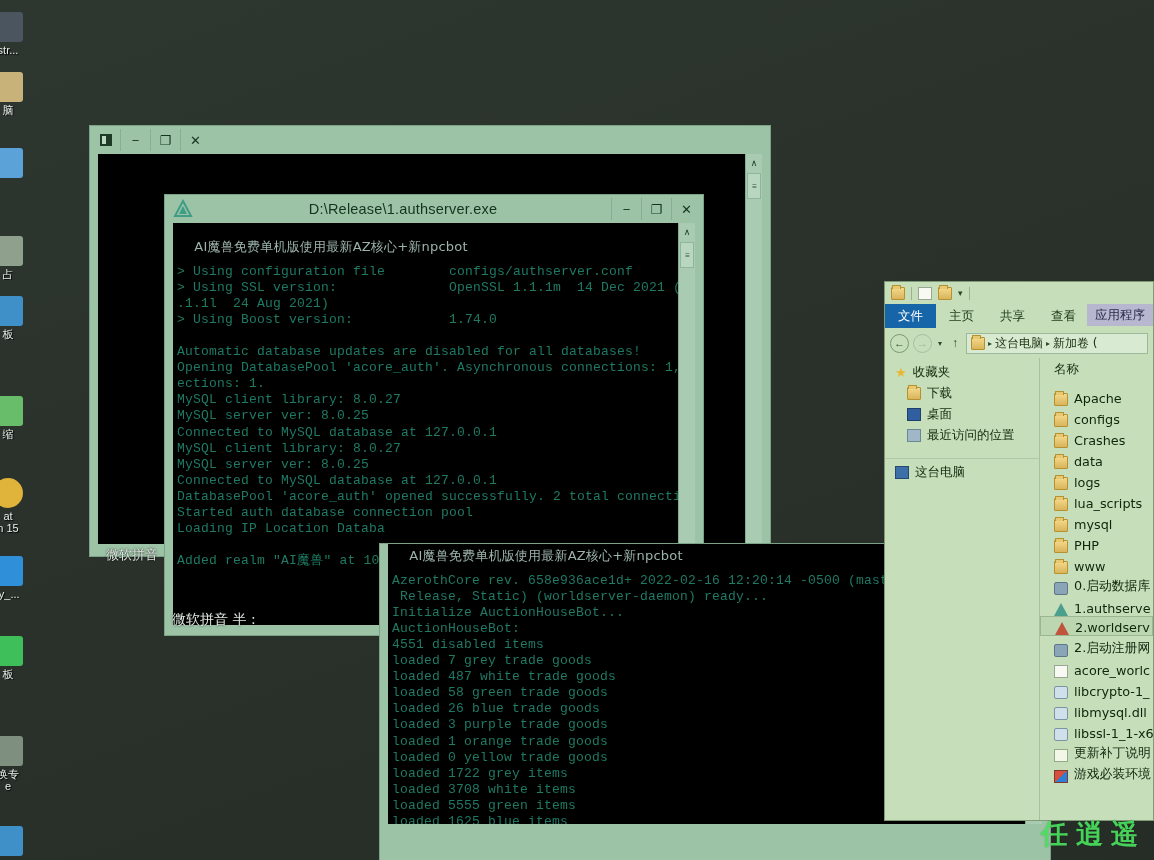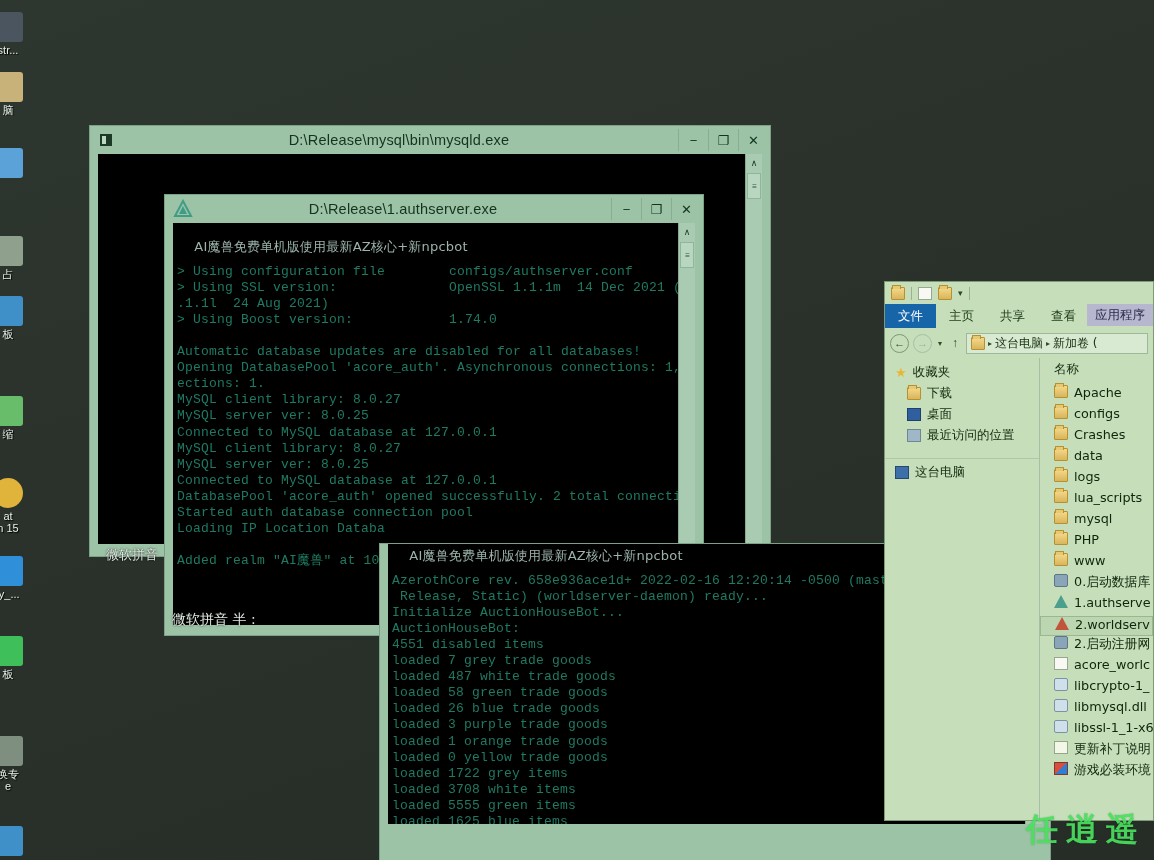--- a/index.html
+++ b/index.html
@@ -131,42 +131,42 @@
     font-family:"DejaVu Sans", sans-serif; white-space:nowrap;
   }
   .nav-item.lvl2 { padding-left:22px; }
   .nav-item.group { margin-top:12px; border-top:1px solid #b0c7aa; padding-top:3px; height:24px;}
   #exp-list { flex:1; padding-top:3px; overflow:hidden; }
   .col-head {
     font-size:12.5px; color:#173012; padding:0 0 7px 14px;
     font-family:"DejaVu Sans", sans-serif;
   }
   .file-row {
-    display:flex; align-items:flex-start; gap:6px;
+    display:flex; align-items:flex-end; gap:6px;
     height:21px; padding-left:14px; white-space:nowrap;
     font-size:12.8px; color:#0e260a; font-family:"DejaVu Sans", sans-serif;
   }
   .file-row.sel { background:#bcd6b2; border:1px solid #9ab792; height:20px;}
   
   .ic { width:14px; height:13px; flex:none; position:relative; display:inline-block;}
   .ic.folder { background:linear-gradient(#f4d98a,#d9b45c); border:1px solid #b8912f; border-radius:1px;}
   .ic.folder:before{content:"";position:absolute;left:0;top:-3px;width:7px;height:3px;background:#e7c873;border:1px solid #b8912f;border-bottom:none;border-radius:1px 1px 0 0;}
   .ic.gear  { background:#8ba5b8; border:1px solid #5d7688; border-radius:2px;}
   .ic.tri   { background:transparent; }
   .ic.tri:before{content:"";position:absolute;left:0;top:0;border-left:7px solid transparent;border-right:7px solid transparent;border-bottom:13px solid #4aa08c;}
   .ic.tri.red:before{ border-bottom-color:#c0553c; }
   .ic.doc   { background:#f7f9f2; border:1px solid #9aa694; }
   .ic.dll   { background:#cfe0ea; border:1px solid #7b94a3; border-radius:2px;}
   .ic.txt   { background:#f2f7e8; border:1px solid #93a888; }
   .ic.setup { background:linear-gradient(135deg,#d94f3d 50%,#2c7fd4 50%); border:1px solid #7a3a2d;}
 
   
   #watermark {
     position:absolute; right:8px; bottom:8px;
-    font-family:"DejaVu Sans", sans-serif; font-size:32px; font-weight:bold;
+    font-family:"DejaVu Sans", sans-serif; font-size:27px; font-weight:bold;
     color:#49e05d; letter-spacing:8px; opacity:.92;
     text-shadow:0 0 2px rgba(0,0,0,.25);
   }
 </style>
 </head>
 <body>
 
 <div id="desktop"></div>
 
 <div>
@@ -219,21 +219,20 @@
 </div>
 
 <div class="win" id="win-mysqld" style="left:90px; top:126px; width:680px; height:430px;">
   <div class="win-title">
     <span class="win-ico">
       <svg width="16" height="16" viewBox="0 0 16 16" style="margin-top:3px">
         <rect x="2" y="2" width="12" height="12" fill="#1d3a27"></rect>
         <rect x="4" y="4" width="4" height="8" fill="#bcd8c2"></rect>
       </svg>
     </span>
-    <span class="ttl">D:\Release\mysql\bin\mysqld.exe</span>
     <span class="btns">
       <span class="btn">−</span>
       <span class="btn">❐</span>
       <span class="btn">✕</span>
     </span>
   </div>
   <div class="win-body" style="height:390px; margin:0 8px 8px 8px;">
     <pre class="console"></pre>
     <div class="vscroll">
       <div class="arrow">∧</div>

